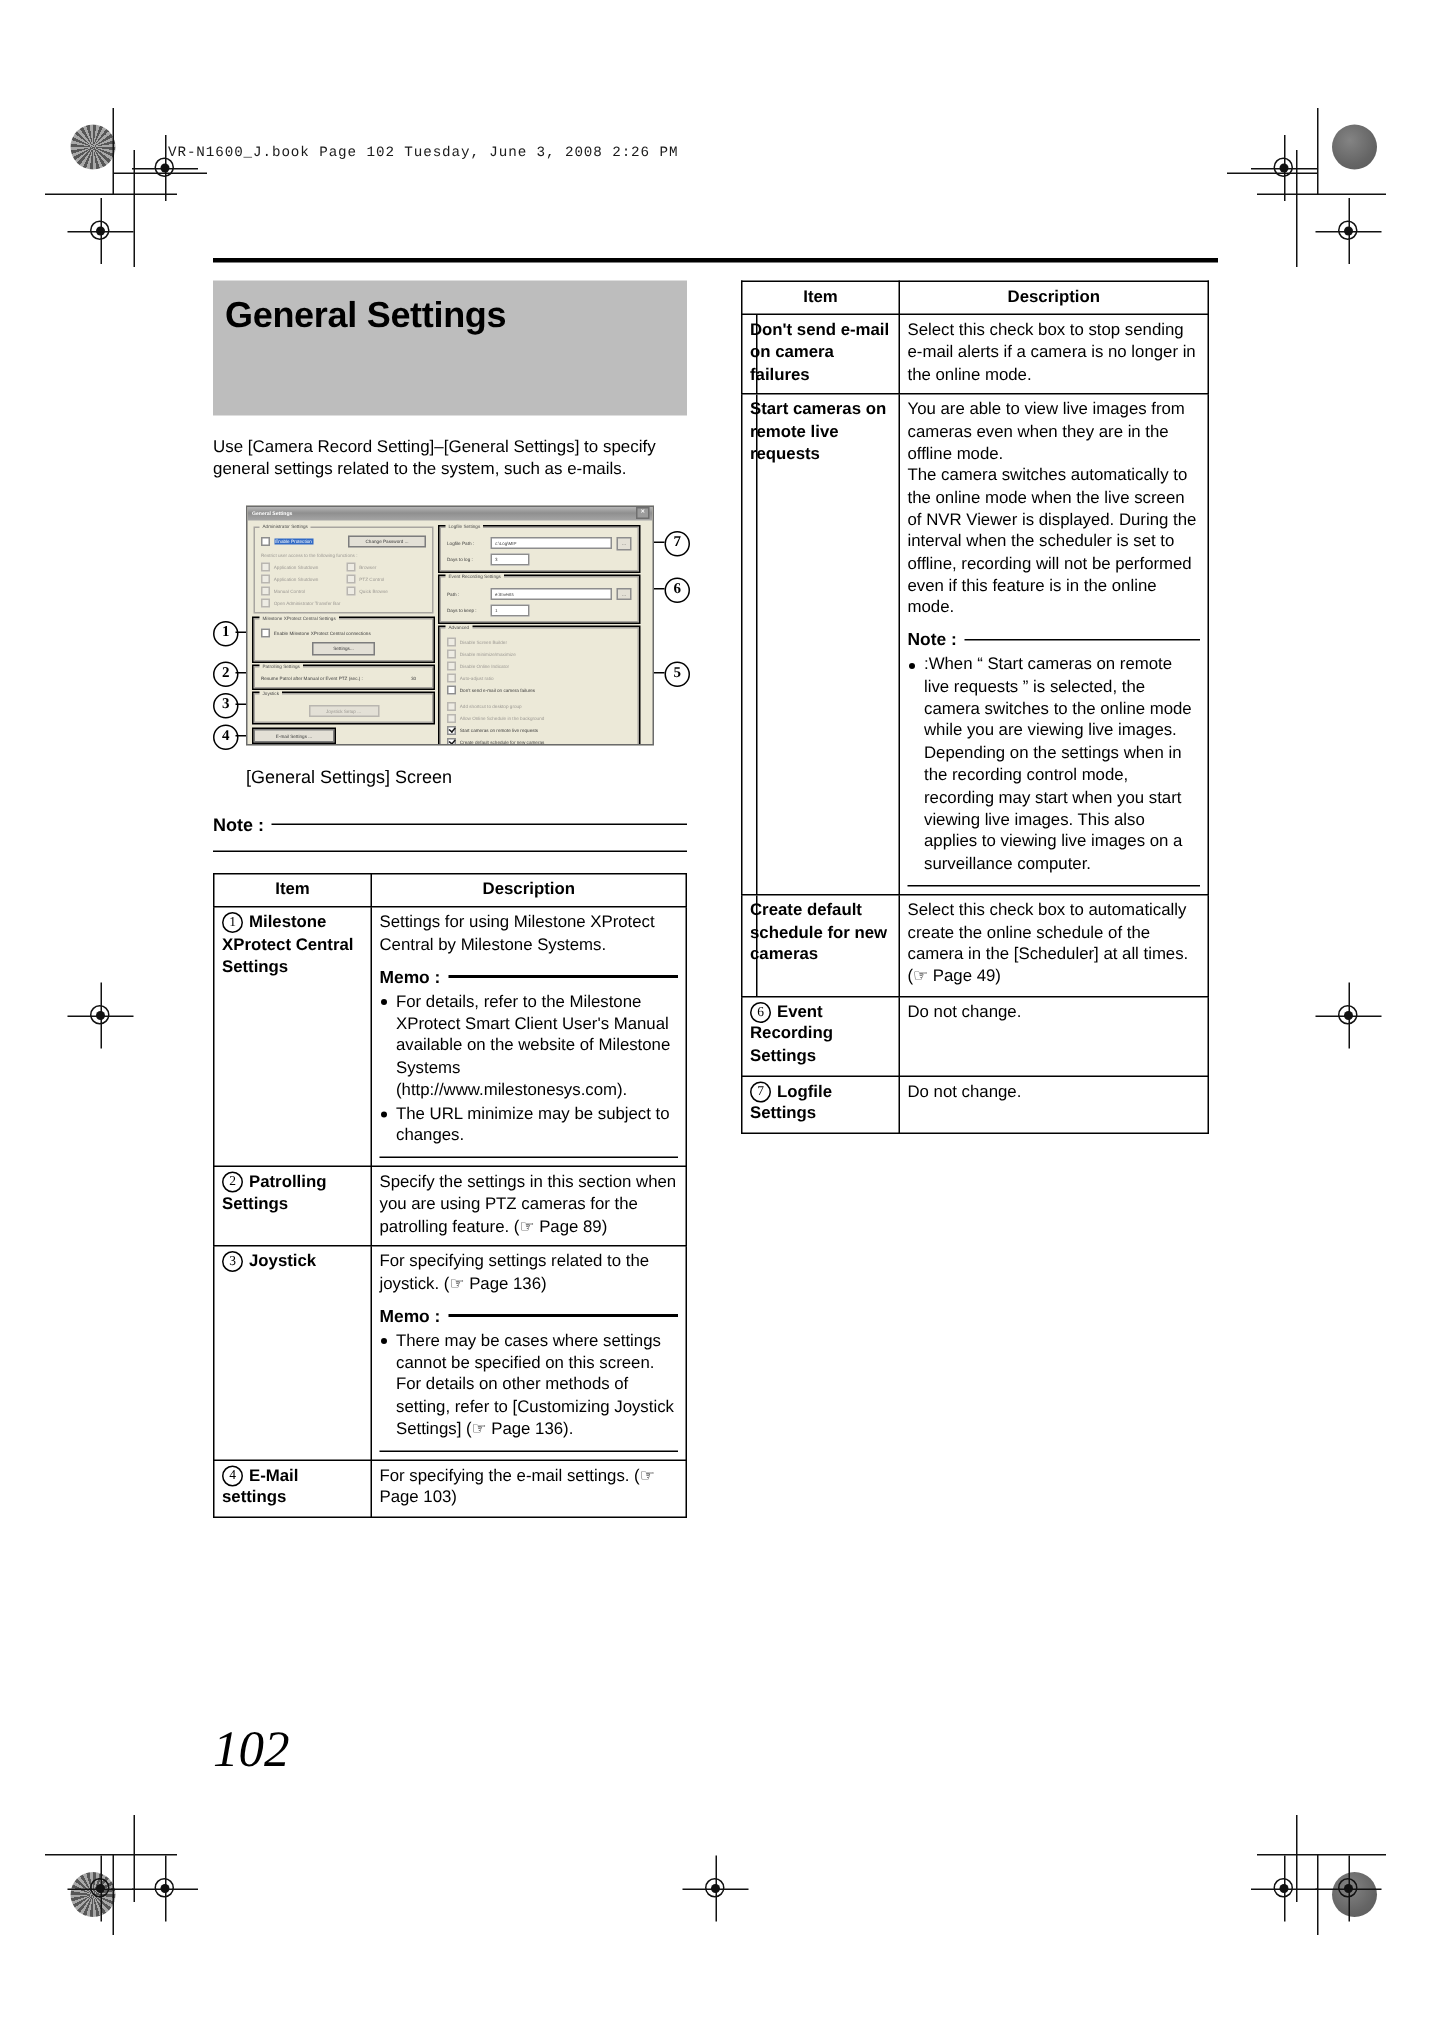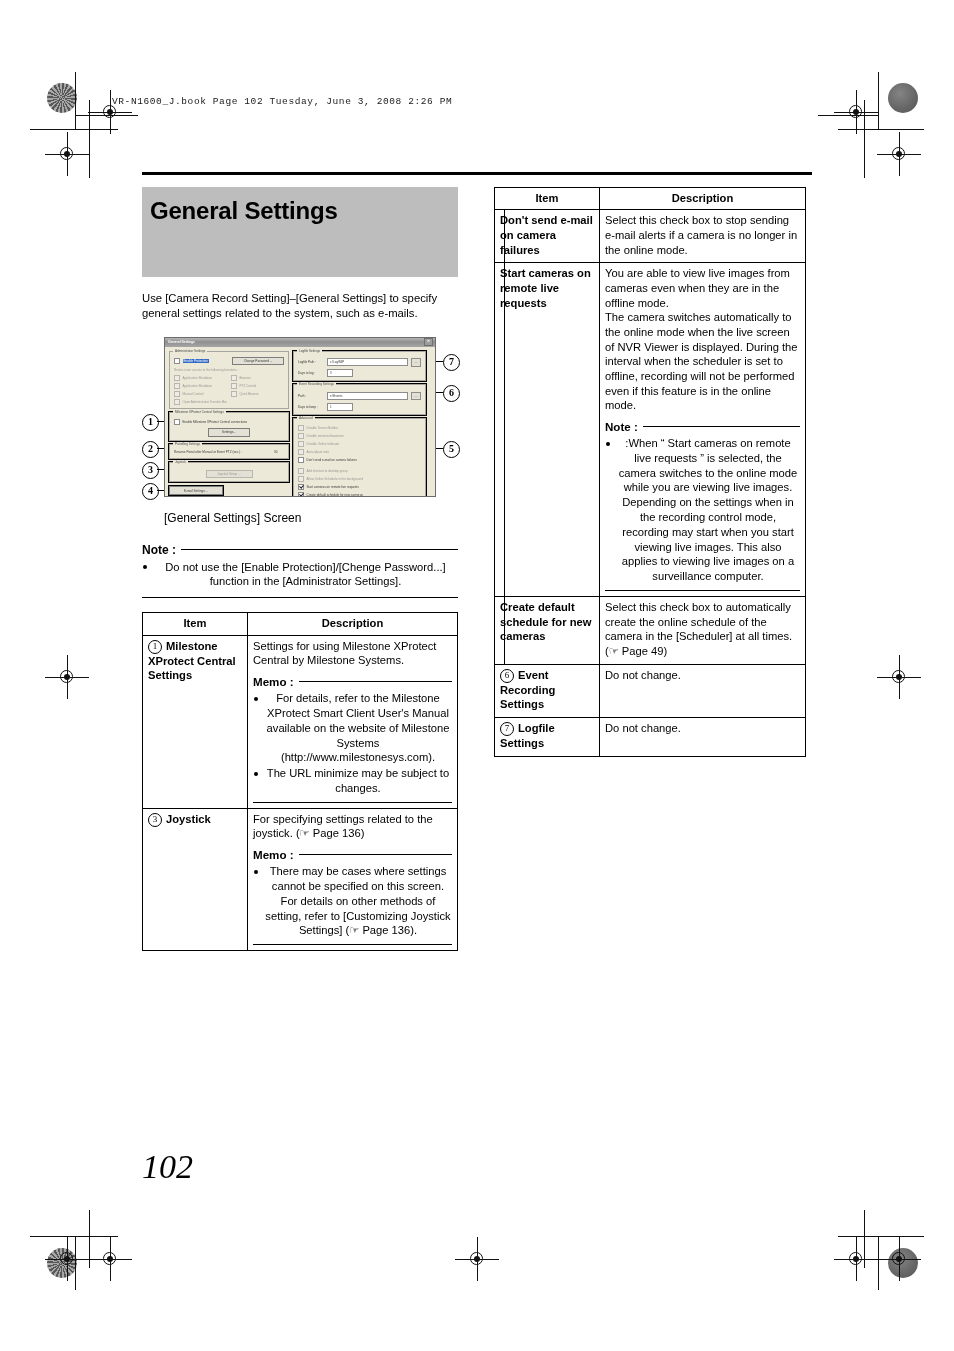--- a/index.html
+++ b/index.html
@@ -261,21 +261,21 @@
   }
 
   
   .note-block { margin-bottom: 14px; }
   .note-head {
     display: flex; align-items: center; gap: 5px;
     font-size: 12px; font-weight: bold;
     margin-bottom: 3px;
   }
   .note-head .hr { flex: 1; height: 1.4px; background: #000; }
-  .bullets { margin: 0; padding: 0; list-style: none; text-align: center; }
+  .bullets { margin: 0; padding: 0; list-style: none; }
   .bullets li {
     position: relative;
     padding-left: 11px;
     font-size: 11.2px;
     line-height: 1.32;
     margin-bottom: 1px;
   }
   .bullets li::before {
     content: "";
     position: absolute; left: 1px; top: 5.5px;
@@ -620,23 +620,20 @@
         </div>
       </div>
 
       <div class="fig-caption">[General Settings] Screen</div>
 
       <div class="note-block with-rule">
         <div class="note-head">
           <span>Note :</span>
           <span class="hr"></span>
         </div>
-        <ul class="bullets">
-          <li>Do not use the [Enable Protection]/[Chenge Password...] function in the [Administrator Settings].</li>
-        </ul>
       </div>
 
       <table class="spec">
         <thead>
           <tr>
             <th class="c-item">Item</th>
             <th class="c-desc">Description</th>
           </tr>
         </thead>
         <tbody>
@@ -653,34 +650,46 @@
                 </div>
                 <ul class="bullets">
                   <li>For details, refer to the Milestone XProtect Smart Client User's Manual available on the website of Milestone Systems (http://www.milestonesys.com).</li>
                   <li>The URL minimize may be subject to changes.</li>
                 </ul>
               </div>
             </td>
           </tr>
           <tr>
             <td class="item-cell">
+              <span class="num-circle">2</span><span>Patrolling Settings</span>
+            </td>
+            <td>Specify the settings in this section when you are using PTZ cameras for the patrolling feature.  (☞ Page 89)</td>
+          </tr>
+          <tr>
+            <td class="item-cell">
               <span class="num-circle">3</span><span>Joystick</span>
             </td>
             <td>
               <div>For specifying settings related to the joystick.  (☞ Page 136)</div>
               <div class="inner-note closed">
                 <div class="note-head">
                   <span>Memo :</span>
                   <span class="hr"></span>
                 </div>
                 <ul class="bullets">
                   <li>There may be cases where settings cannot be specified on this screen. For details on other methods of setting, refer to [Customizing Joystick Settings] (☞ Page 136).</li>
                 </ul>
               </div>
             </td>
+          </tr>
+          <tr>
+            <td class="item-cell">
+              <span class="num-circle">4</span><span>E-Mail settings</span>
+            </td>
+            <td>For specifying the e-mail settings. (☞ Page 103)</td>
           </tr>
         </tbody>
       </table>
     </div>
 
     <div class="col-right">
       <table class="spec">
         <thead>
           <tr>
             <th class="c-item">Item</th>

